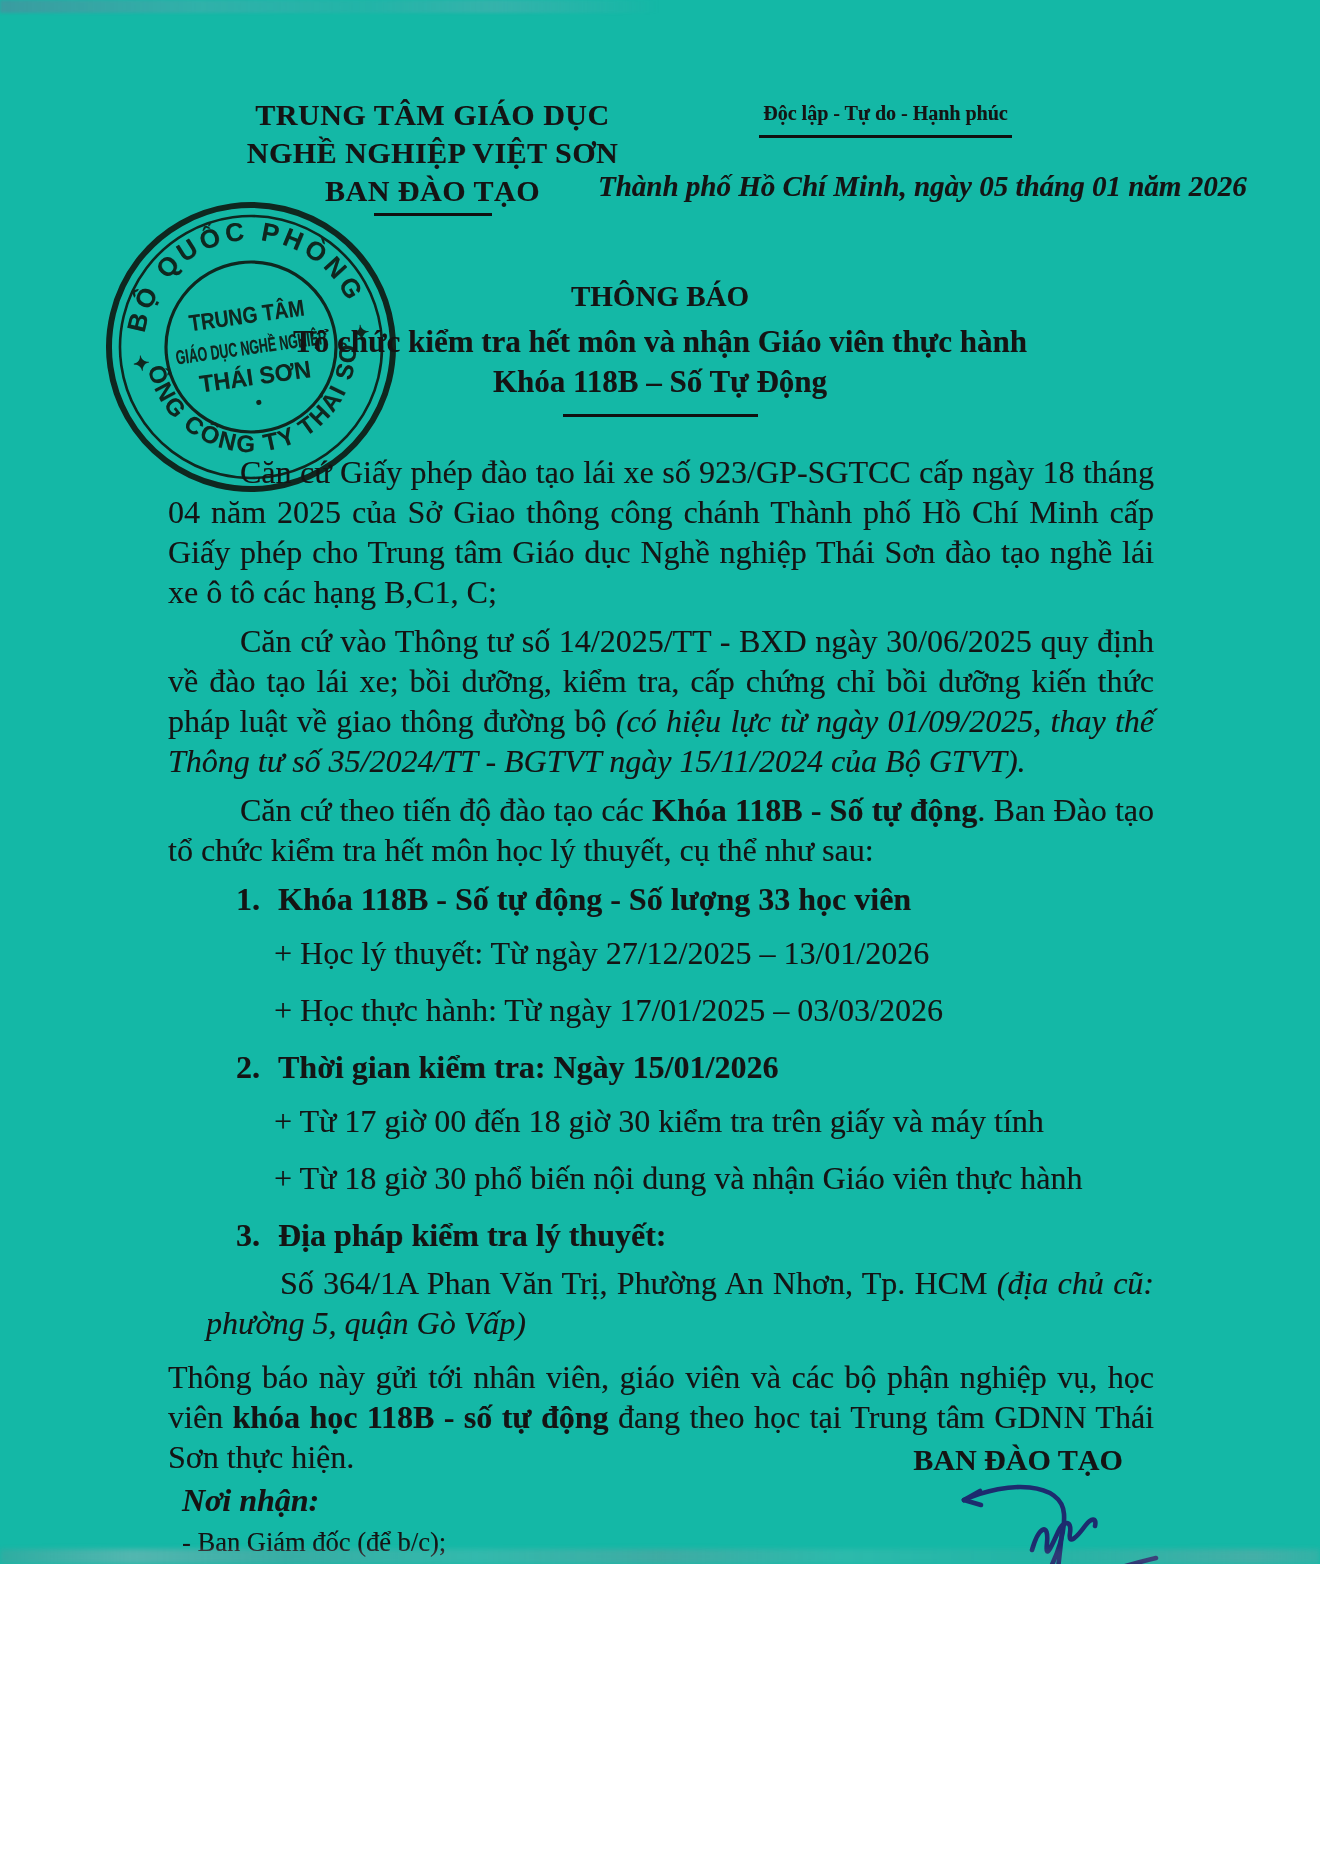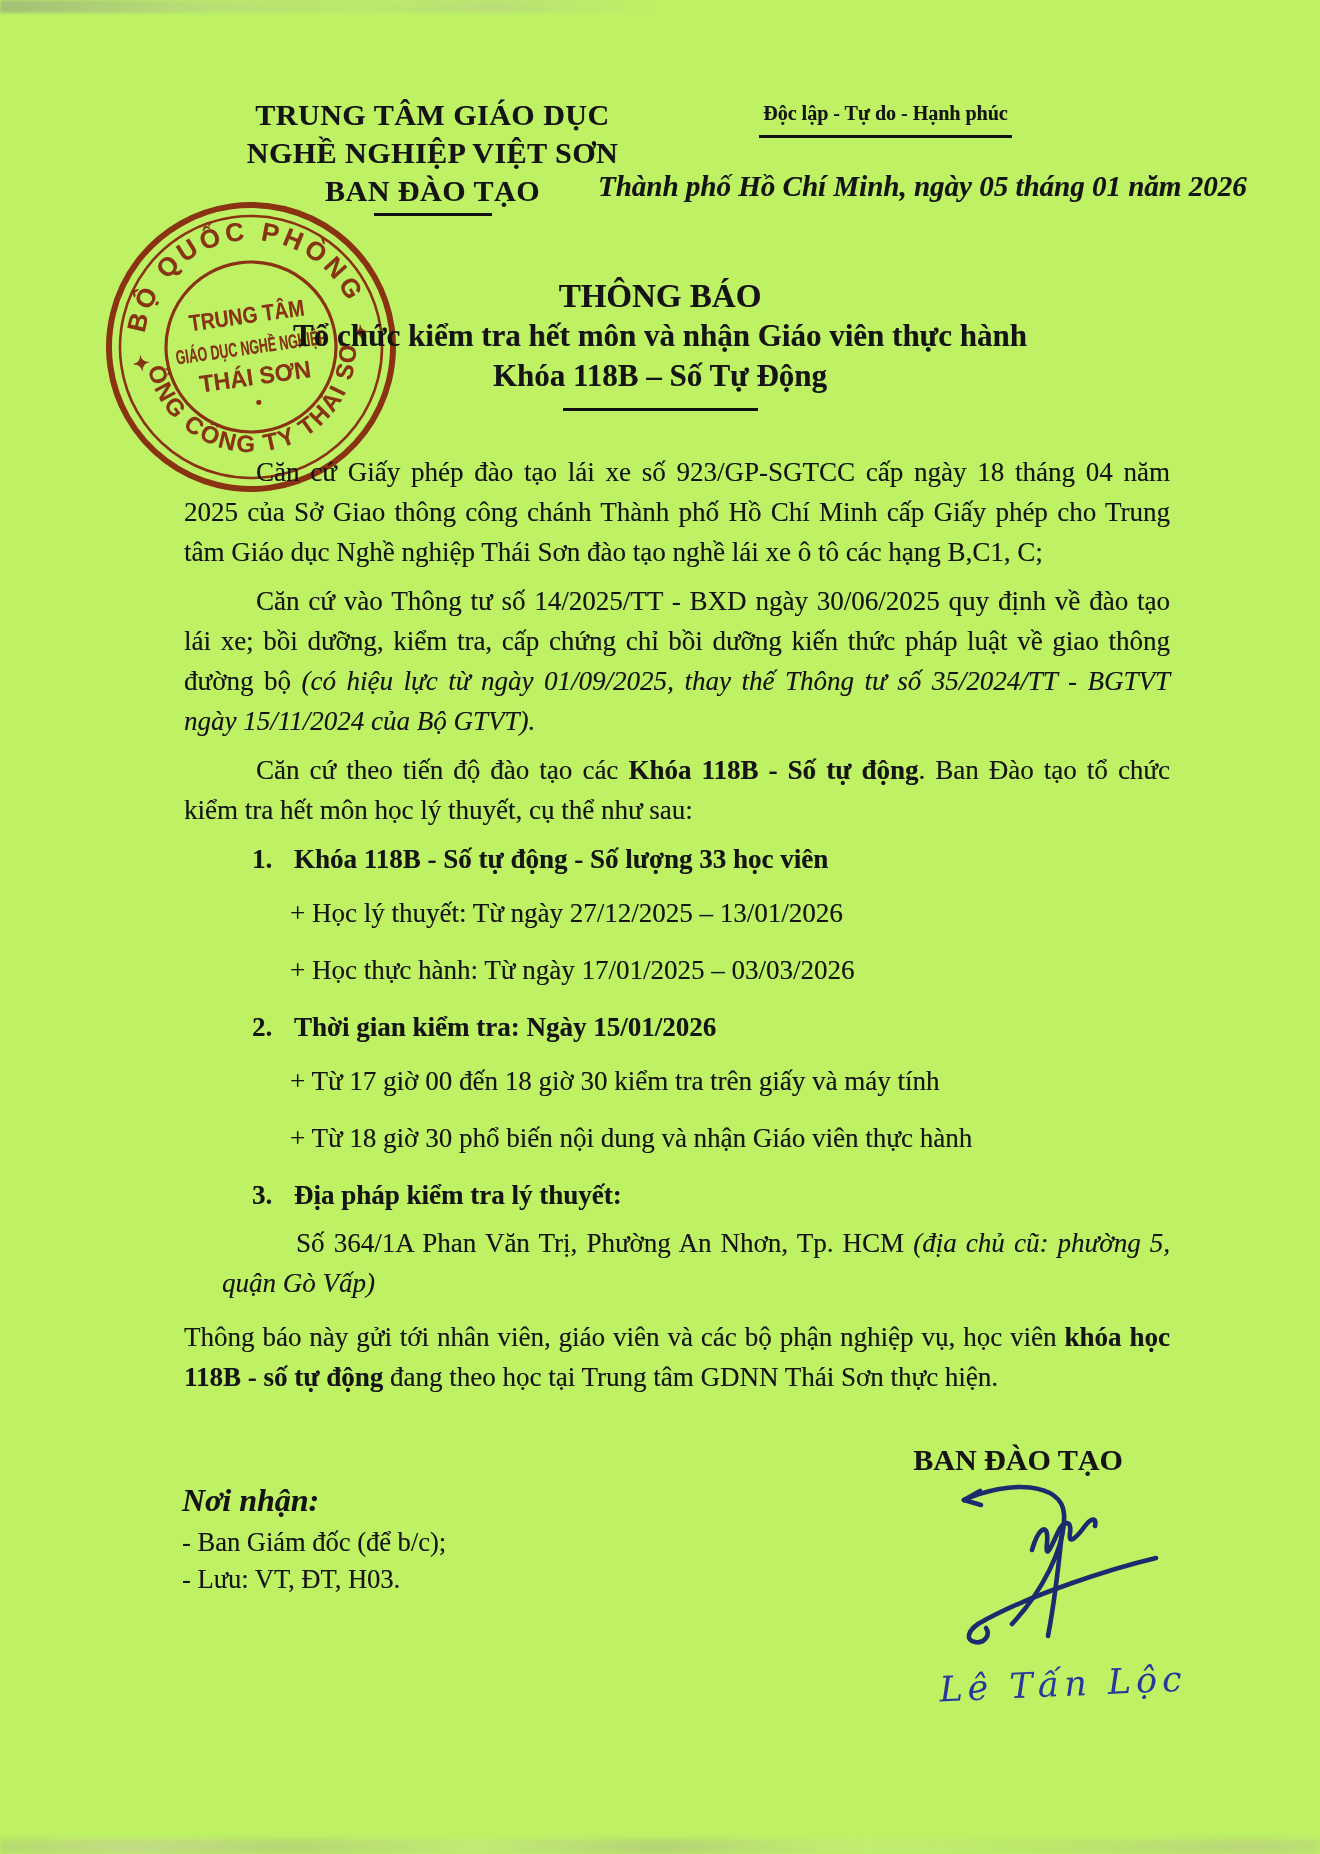--- a/index.html
+++ b/index.html
@@ -1,17 +1,17 @@
 <!DOCTYPE html>
 <html><head>
 <meta charset="utf-8">
 <style>
   html,body { margin:0; padding:0; background:#ffffff; }
   .page {
-    position:relative; width:1320px; height:1854px; background:#bef264;
+    position:relative; width:1320px; height:1564px; background:#14b8a6;
     font-family:"Liberation Serif", serif; color:#141414; overflow:hidden;
     text-shadow:0.3px 0.3px 0.6px rgba(25,25,25,0.38);
   }
   
   .top-smudge { position:absolute; top:0; left:0; width:660px; height:13px;
     background:linear-gradient(90deg, rgba(120,110,150,.38), rgba(160,150,185,.20) 30%, rgba(160,150,185,.10) 55%, rgba(170,160,190,.22) 75%, rgba(170,160,190,0) 100%);
     filter:blur(1.5px); }
   .bottom-band { position:absolute; bottom:0; left:0; right:0; height:15px;
     background:linear-gradient(90deg, rgba(150,130,145,.20) 0%, rgba(205,180,195,.34) 10%, rgba(160,140,158,.26) 22%, rgba(215,195,208,.16) 36%, rgba(162,142,158,.30) 50%, rgba(222,205,216,.12) 64%, rgba(172,152,165,.10) 78%, rgba(178,155,170,.30) 95%, rgba(178,155,170,.18) 100%);
     filter:blur(2.5px); }
@@ -27,28 +27,28 @@
     border-bottom:3.5px solid #101010; padding:0 4px 5px; margin-top:4px; }
   .hr-date { font-weight:bold; font-style:italic; font-size:29px; margin-top:32px; white-space:nowrap; }
 
   
   .stamp { position:absolute; left:100px; top:196px; width:302px; height:302px;
     transform:rotate(-8deg); opacity:0.93; mix-blend-mode:multiply; }
   .stamp svg text { font-family:"Liberation Sans", sans-serif; font-weight:bold; }
 
   
   .title-block { position:absolute; left:170px; top:276px; width:980px; text-align:center; font-weight:bold; }
-  .t1 { font-size:33px; line-height:40px; }
+  .t1 { font-size:29px; line-height:40px; margin-bottom:6px; }
   .t2 { font-size:31px; line-height:40px; }
   .t3 { font-size:31px; line-height:40px; }
   .t-underline { width:195px; border-bottom:3.5px solid #101010; margin:12px auto 0; }
 
   
   .doc-body { position:absolute; left:168px; top:452px; width:986px;
-    font-size:27px; line-height:40px; text-align:justify;margin-left:16px; }
+    font-size:32px; line-height:40px; text-align:justify; }
   .para { text-indent:72px; margin:0 0 9px 0; }
   .it { font-style:italic; }
   .bd { font-weight:bold; }
   .li-row { margin:5px 0 14px 0; font-weight:bold; text-align:left; }
   .li-row .num { display:inline-block; width:42px; margin-left:68px; }
   .li-sub { margin:0 0 17px 106px; text-align:left; }
   .li-addr { margin:-6px 0 0 38px; text-indent:74px; }
   .closing { margin-top:14px; text-indent:0; }
 
   

